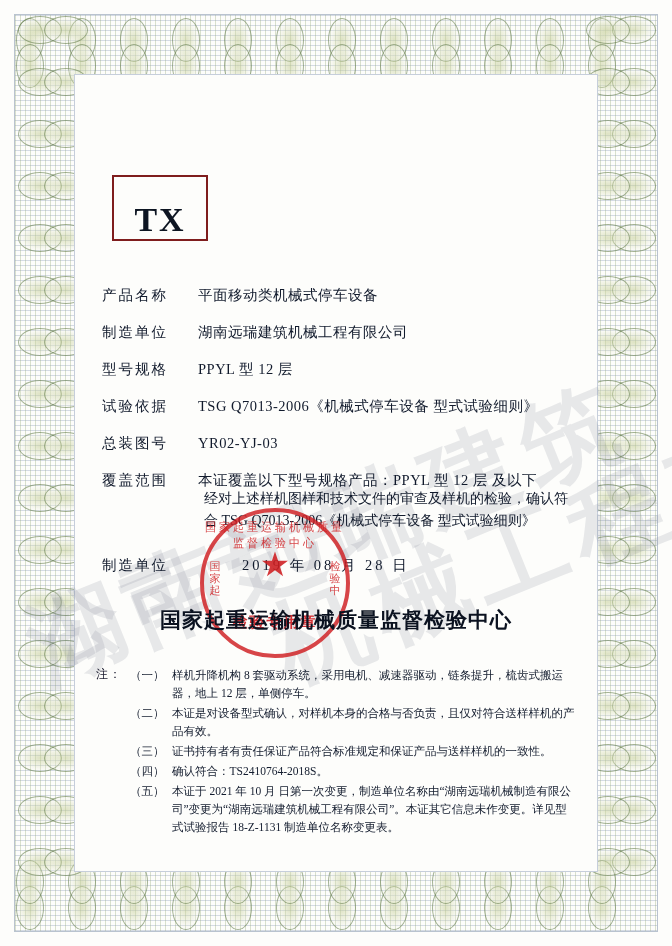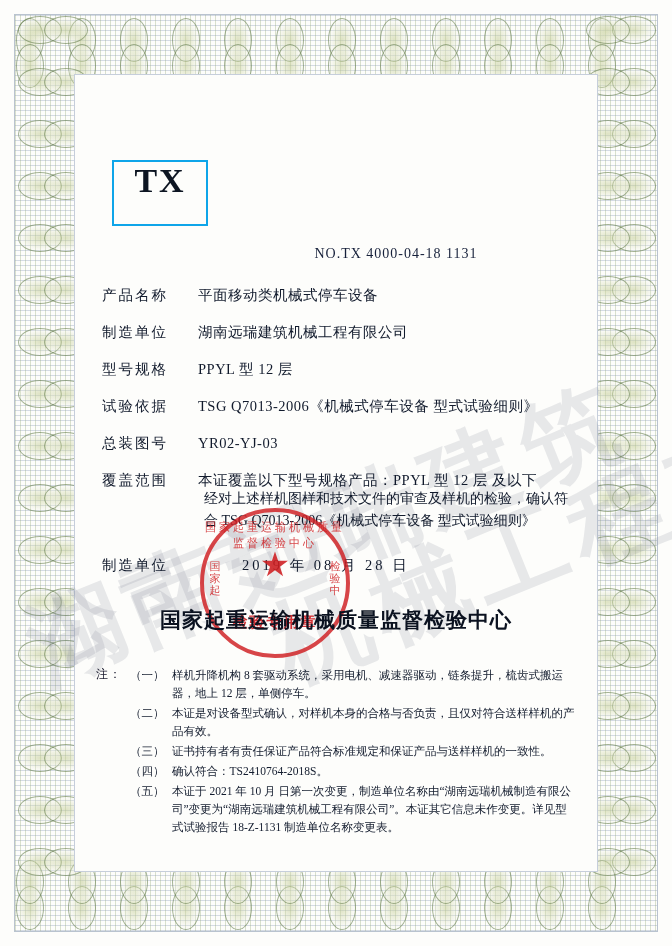--- a/index.html
+++ b/index.html
@@ -77,26 +77,26 @@
     left: 88px;
     top: 88px;
     right: 88px;
     bottom: 88px;
   }
 
   
   .tx-box {
     position: absolute;
     left: 24px;
-    top: 72px;
+    top: 87px;
     width: 92px;
     height: 62px;
-    border: 2px solid #0ea5e9;
+    border: 2px solid #7f1d1d;
     display: flex;
-    align-items: flex-start;
+    align-items: flex-end;
     justify-content: center;
   }
   .tx-box span {
     font-size: 34px;
     letter-spacing: 2px;
     font-family: "Liberation Serif", serif;
     font-weight: 700;
     color: #0d1522;
   }
 
@@ -447,21 +447,20 @@
     <div class="wm-text wm3">公司专用</div>
   </div>
 
   <div class="paper">
 
     <div class="tx-box">
       <span>TX</span>
     </div>
 
 
-    <div class="cert-no">NO.TX 4000-04-18 1131</div>
 
     <div class="fields">
       <div class="row">
         <div class="label">产品名称</div>
         <div class="value">平面移动类机械式停车设备</div>
       </div>
       <div class="row">
         <div class="label">制造单位</div>
         <div class="value">湖南远瑞建筑机械工程有限公司</div>
       </div>

